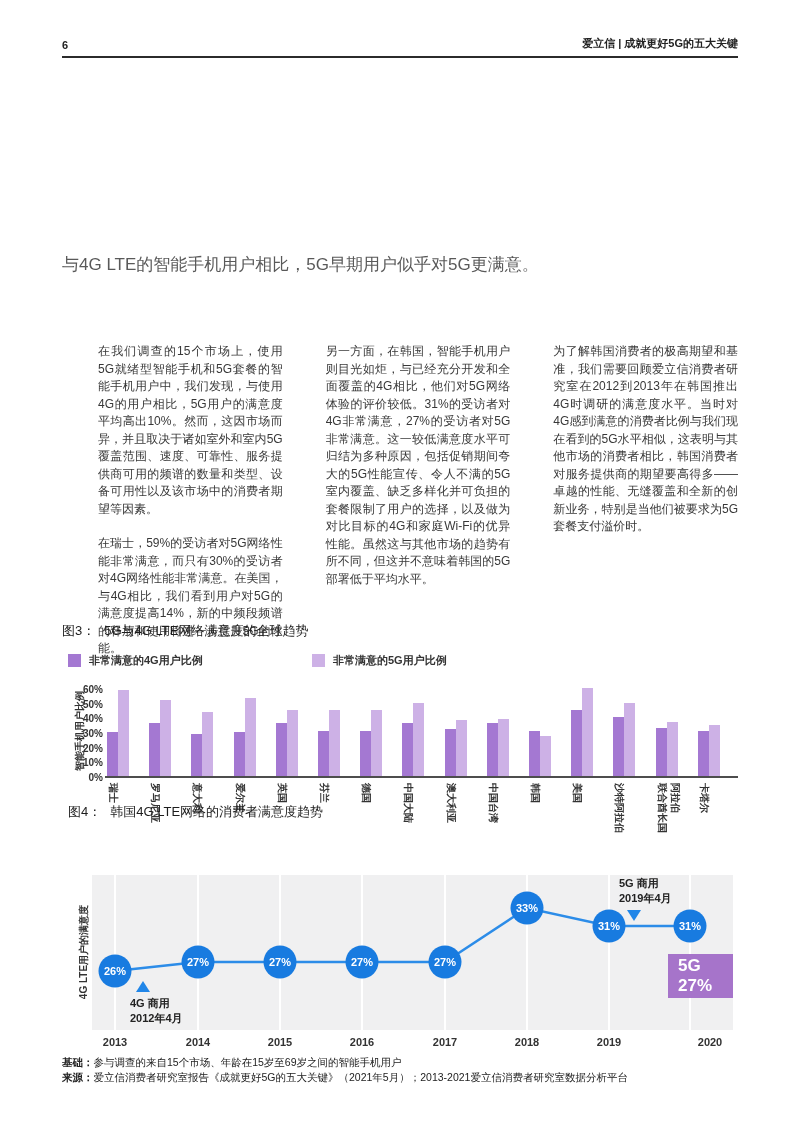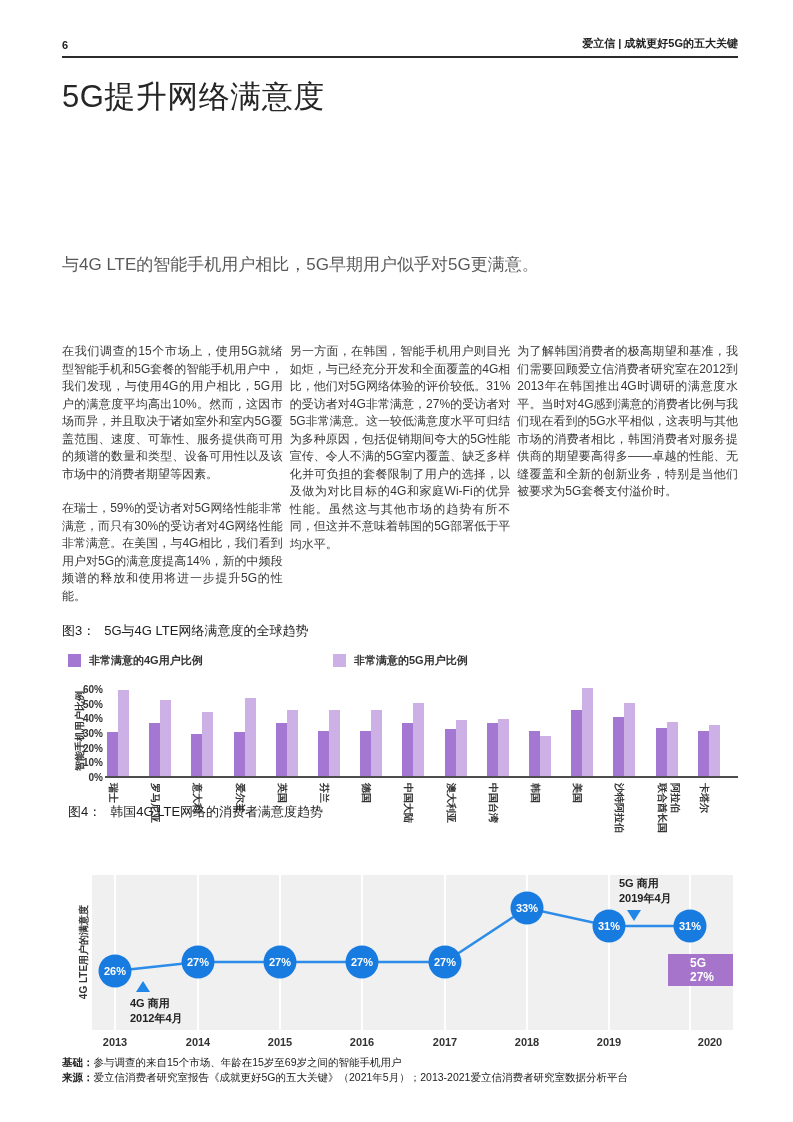--- a/index.html
+++ b/index.html
@@ -11,30 +11,30 @@
   .pagenum { font-size:11px; font-weight:bold; color:#222; }
   .doctitle { font-size:11px; font-weight:bold; color:#222; }
   .rule { position:absolute; left:62px; top:56px; width:676px; border-top:2px solid #2b2b2b; }
 
   h1 { position:absolute; left:62px; top:76px; font-size:31px; font-weight:400; color:#262626; letter-spacing:0.5px; }
 
   .subtitle { position:absolute; left:62px; top:253px; width:680px; font-size:17px; color:#595959; }
 
   .cols { position:absolute; left:62px; top:343px; width:676px; display:flex; gap:7px; }
   .col { flex:1; }
-  .col p { font-size:12px; line-height:17.5px; color:#383838; text-align:justify; margin-bottom:17px; }
+  .col p { font-size:12px; line-height:17.5px; color:#383838; text-align:justify; margin-bottom:17px;margin-left:36px; }
 
   .figcap { position:absolute; left:62px; font-size:13px; font-weight:normal; color:#1d1d1d; }
   .f3 { top:622px; }
   .f4 { top:803px;padding-left:6px; }
   .figcap .figtitle { margin-left:9px; }
 
   .legend { position:absolute; left:68px; top:653px; display:flex; }
   .legend-item { display:flex; align-items:center; gap:8px; }
-  .legend-item.li1 { width:265px; }
+  .legend-item.li1 { width:244px; }
   .sw { width:13px; height:13px; display:inline-block; }
   .legend-label { font-size:11px; font-weight:bold; color:#333; }
 
   
   .barchart { position:absolute; left:62px; top:682px; width:676px; height:162px; }
   .bc-ylabel { position:absolute; left:-30px; top:42px; width:96px; text-align:center;
                transform:rotate(-90deg); font-size:10px; font-weight:bold; color:#333; white-space:nowrap; }
   .bc-ticks { position:absolute; left:0; top:0; width:41px; height:96px; }
   .bc-tick { position:absolute; right:0; font-size:10px; font-weight:bold; color:#333; line-height:12px; }
   .bc-plot { position:absolute; left:43px; top:0; width:633px; height:96px;
@@ -54,39 +54,38 @@
   .lc-area svg { position:absolute; left:0; top:0; }
   .ann { position:absolute; }
   .ann-t { font-size:11px; font-weight:bold; color:#222; line-height:15px; white-space:nowrap; }
   .ann4g { left:2px; top:106px;margin-left:36px; }
   .ann5g { left:527px; top:1px; }
   .tri-up { width:0; height:0; border-left:7px solid transparent; border-right:7px solid transparent;
             border-bottom:11px solid #2186e8; margin:0 0 4px 6px; }
   .tri-down { width:0; height:0; border-left:7px solid transparent; border-right:7px solid transparent;
               border-top:11px solid #2186e8; margin:4px 0 0 8px; }
   .badge { position:absolute; left:576px; top:79px; background:#a674ca; color:#fff;
-           font-size:12px; font-weight:bold; padding:2px 7px 2px 22px; }
+           font-size:17px; font-weight:bold; padding:2px 7px 2px 10px; }
   .lc-years { position:absolute; left:30px; top:161px; width:641px; height:16px; }
   .lc-year { position:absolute; transform:translateX(-50%); font-size:11px; font-weight:bold; color:#333; }
 
   .footer { position:absolute; left:62px; top:1055px; width:680px; font-size:10.5px; line-height:15px; color:#222; }
   .footer .b { font-weight:bold; }
 </style>
 </head>
 <body>
 
 <div class="page">
 
   <div class="hdr">
     <span class="pagenum">6</span>
     <span class="doctitle">爱立信 | 成就更好5G的五大关键</span>
   </div>
   <div class="rule"></div>
 
-  <h1>5G提升网络满意度</h1>
   <div class="subtitle">与4G LTE的智能手机用户相比，5G早期用户似乎对5G更满意。</div>
 
   <div class="cols">
     <div class="col">
       <p>在我们调查的15个市场上，使用5G就绪型智能手机和5G套餐的智能手机用户中，我们发现，与使用4G的用户相比，5G用户的满意度平均高出10%。然而，这因市场而异，并且取决于诸如室外和室内5G覆盖范围、速度、可靠性、服务提供商可用的频谱的数量和类型、设备可用性以及该市场中的消费者期望等因素。</p>
       <p>在瑞士，59%的受访者对5G网络性能非常满意，而只有30%的受访者对4G网络性能非常满意。在美国，与4G相比，我们看到用户对5G的满意度提高14%，新的中频段频谱的释放和使用将进一步提升5G的性能。</p>
     </div>
     <div class="col">
       <p>另一方面，在韩国，智能手机用户则目光如炬，与已经充分开发和全面覆盖的4G相比，他们对5G网络体验的评价较低。31%的受访者对4G非常满意，27%的受访者对5G非常满意。这一较低满意度水平可归结为多种原因，包括促销期间夸大的5G性能宣传、令人不满的5G室内覆盖、缺乏多样化并可负担的套餐限制了用户的选择，以及做为对比目标的4G和家庭Wi-Fi的优异性能。虽然这与其他市场的趋势有所不同，但这并不意味着韩国的5G部署低于平均水平。</p>
     </div>

